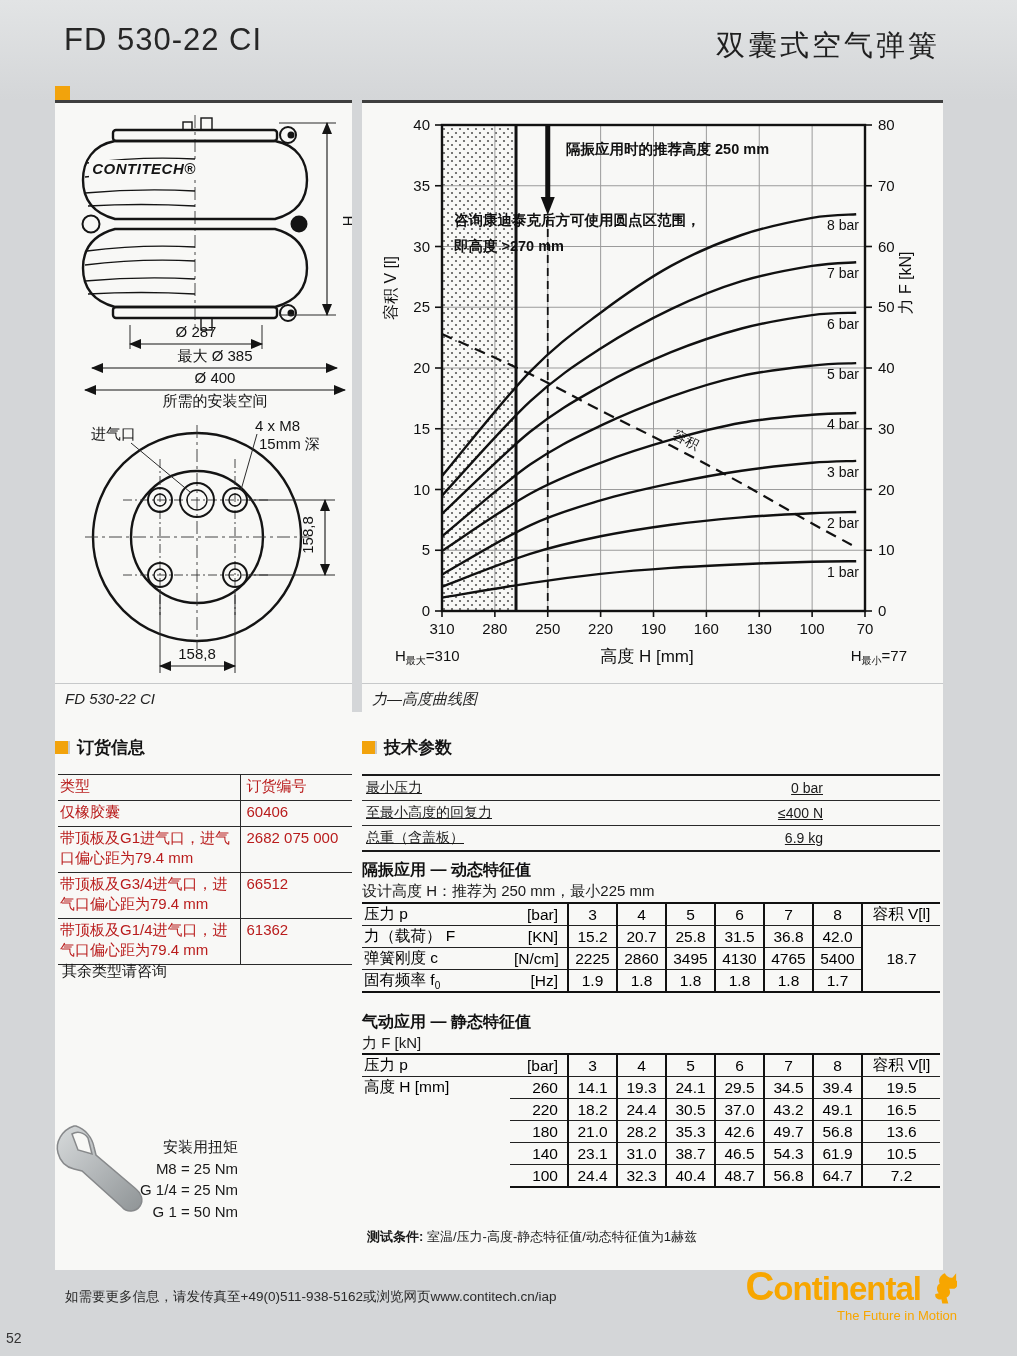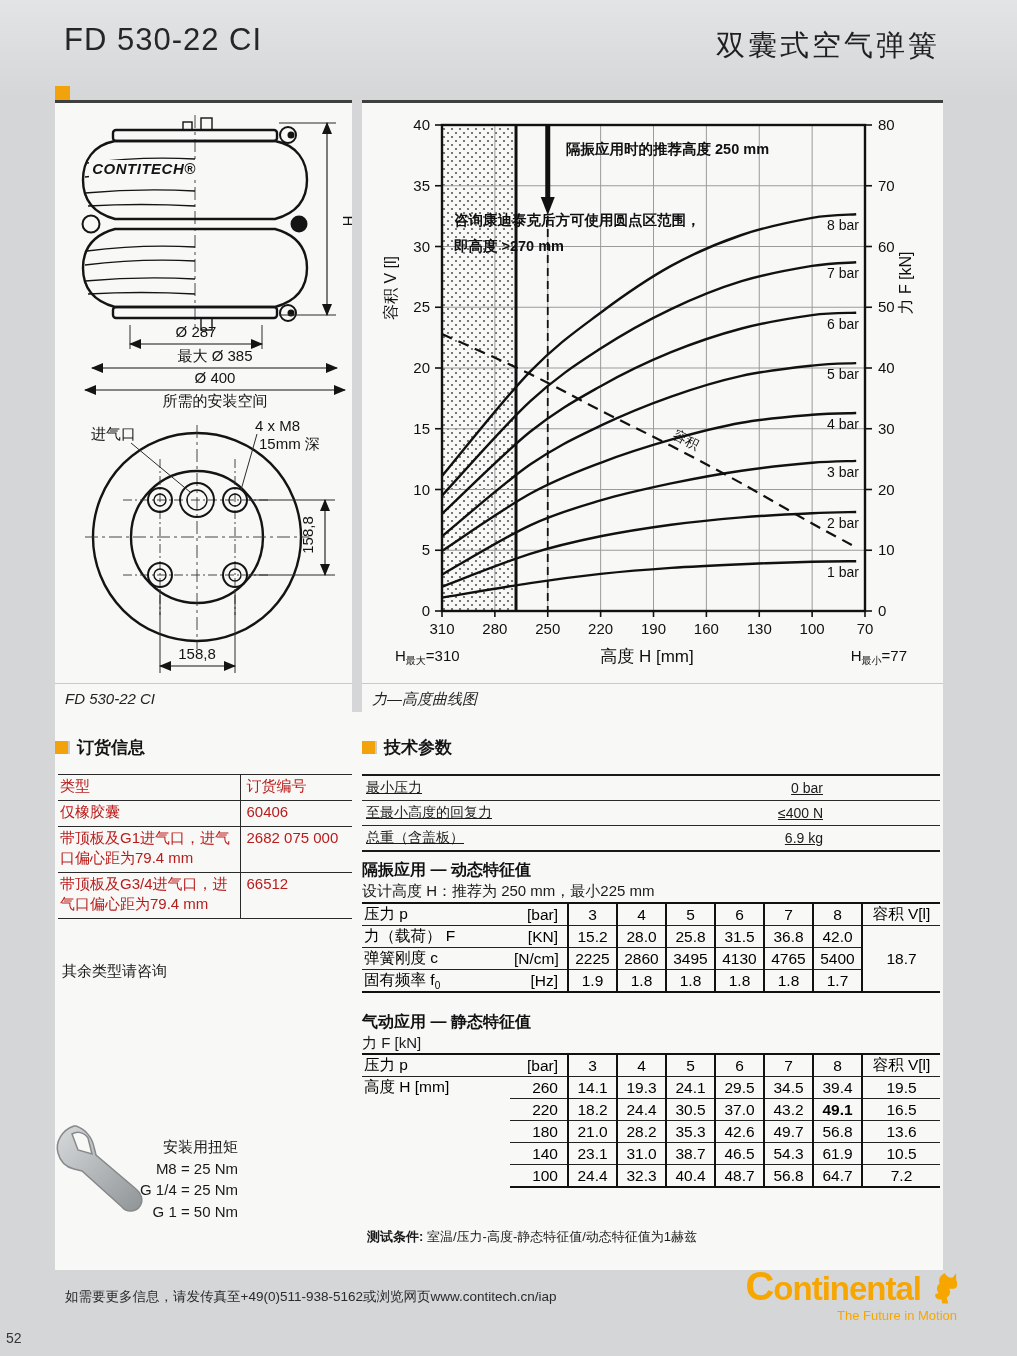--- a/index.html
+++ b/index.html
@@ -314,20 +314,24 @@
             <td class="c2">60406</td>
           </tr>
           <tr>
             <td>带顶板及G1进气口，进气口偏心距为79.4 mm</td>
             <td class="c2">2682 075 000</td>
           </tr>
           <tr>
             <td>带顶板及G3/4进气口，进气口偏心距为79.4 mm</td>
             <td class="c2">66512</td>
           </tr>
+          <tr>
+            <td>带顶板及G1/4进气口，进气口偏心距为79.4 mm</td>
+            <td class="c2">61362</td>
+          </tr>
         </tbody>
     </table>
   </div>
   <div class="abs ordering-note" style="left:62px;top:962px;">其余类型请咨询</div>
 
   <svg class="abs" style="left:44px;top:1120px;" width="104" height="100" viewBox="0 0 104 100">
     <defs>
       <linearGradient id="wg" x1="0" y1="0" x2="1" y2="1">
         <stop offset="0" stop-color="#d7dadb"></stop>
         <stop offset="0.5" stop-color="#b3b7b9"></stop>
@@ -391,21 +395,21 @@
             <td class="valcell">5</td>
             <td class="valcell">6</td>
             <td class="valcell">7</td>
             <td class="valcell">8</td>
             <td class="volcell">容积 V[l]</td>
           </tr>
           <tr>
             <td class="lblcell">力（载荷） F</td>
             <td class="unitcell">[KN]</td>
             <td class="valcell">15.2</td>
-            <td class="valcell">28.0</td>
+            <td class="valcell">20.7</td>
             <td class="valcell">25.8</td>
             <td class="valcell">31.5</td>
             <td class="valcell">36.8</td>
             <td class="valcell">42.0</td>
             <td class="volcell" rowspan="3" style="vertical-align: middle;">18.7</td>
           </tr>
           <tr>
             <td class="lblcell">弹簧刚度 c</td>
             <td class="unitcell">[N/cm]</td>
             <td class="valcell">2225</td>
@@ -467,21 +471,21 @@
             <td class="valcell" style="border-top: 1.2px solid rgb(34, 34, 34);">39.4</td>
             <td class="volcell" style="border-top: 1.2px solid rgb(34, 34, 34);">19.5</td>
           </tr>
           <tr>
             <td class="unitcell" style="border-top: 1.2px solid rgb(34, 34, 34); border-bottom: none;">220</td>
             <td class="valcell" style="border-top: 1.2px solid rgb(34, 34, 34);">18.2</td>
             <td class="valcell" style="border-top: 1.2px solid rgb(34, 34, 34);">24.4</td>
             <td class="valcell" style="border-top: 1.2px solid rgb(34, 34, 34);">30.5</td>
             <td class="valcell" style="border-top: 1.2px solid rgb(34, 34, 34);">37.0</td>
             <td class="valcell" style="border-top: 1.2px solid rgb(34, 34, 34);">43.2</td>
-            <td class="valcell" style="border-top: 1.2px solid rgb(34, 34, 34); font-weight: bold;">49.1</td>
+            <td class="valcell" style="border-top: 1.2px solid rgb(34, 34, 34);">49.1</td>
             <td class="volcell" style="border-top: 1.2px solid rgb(34, 34, 34);">16.5</td>
           </tr>
           <tr>
             <td class="unitcell" style="border-top: 1.2px solid rgb(34, 34, 34); border-bottom: none;">180</td>
             <td class="valcell" style="border-top: 1.2px solid rgb(34, 34, 34);">21.0</td>
             <td class="valcell" style="border-top: 1.2px solid rgb(34, 34, 34);">28.2</td>
             <td class="valcell" style="border-top: 1.2px solid rgb(34, 34, 34);">35.3</td>
             <td class="valcell" style="border-top: 1.2px solid rgb(34, 34, 34);">42.6</td>
             <td class="valcell" style="border-top: 1.2px solid rgb(34, 34, 34);">49.7</td>
             <td class="valcell" style="border-top: 1.2px solid rgb(34, 34, 34);">56.8</td>

